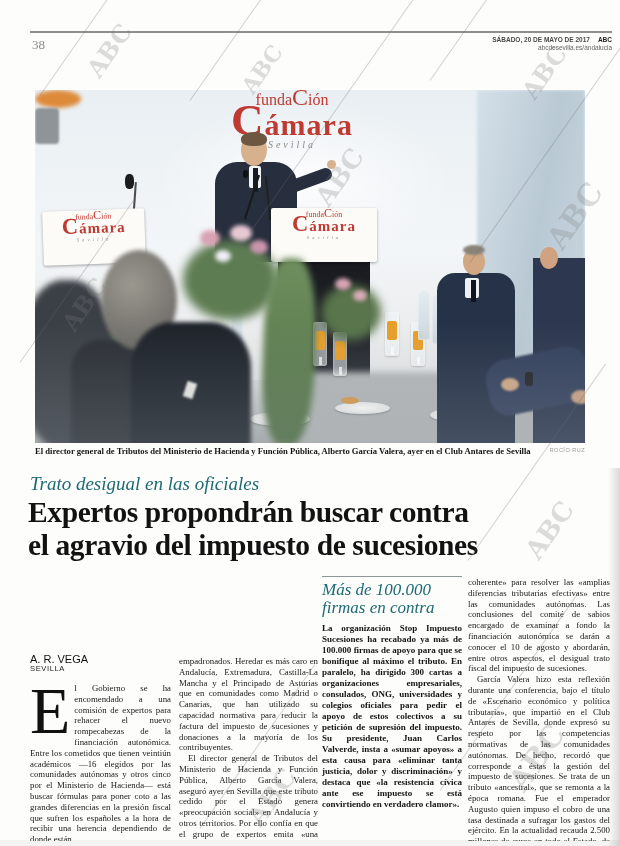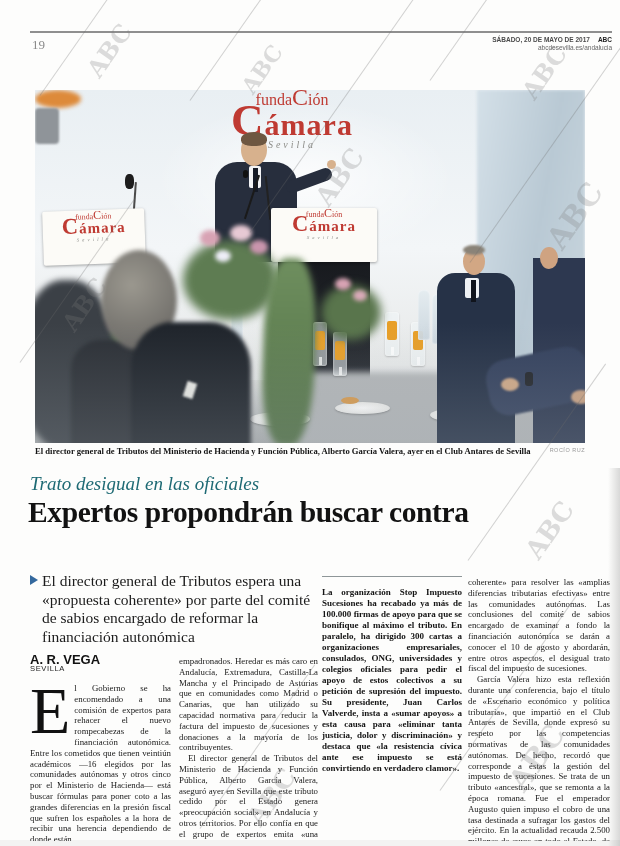--- a/index.html
+++ b/index.html
@@ -118,21 +118,21 @@
 
   
   .kicker{position:absolute;left:30px;top:473px;font-style:italic;font-size:19px;color:#1e6a74;}
   .headline{position:absolute;left:28px;top:496px;width:588px;font-weight:bold;
             font-size:29.5px;line-height:33px;letter-spacing:-.4px;color:#121212;}
   .standfirst{position:absolute;left:30px;top:572px;width:292px;font-size:15.5px;
               line-height:18.5px;color:#1c1c1c;padding-left:12px;}
   .standfirst .arrow{position:absolute;left:0;top:3px;width:0;height:0;
       border-left:8px solid #34699e;border-top:5px solid transparent;border-bottom:5px solid transparent;}
   .byline{position:absolute;left:30px;top:655px;font-family:"Liberation Sans",sans-serif;line-height:9px;}
-  .byline .author{font-size:13px;font-weight:bold;color:#111;}
+  .byline .author{font-size:11px;font-weight:normal;color:#111;}
   .byline .place{font-size:7.6px;letter-spacing:.6px;color:#222;}
 
   .bodycol{position:absolute;font-size:8.8px;line-height:10.8px;text-align:justify;color:#191919;}
   .col1{left:30px;top:683px;width:141px;height:158px;overflow:hidden;}
   .dropcap{float:left;font-size:66px;line-height:52px;padding:2px 4px 0 0;color:#111;}
   .col2{left:179px;top:656px;width:139px;height:186px;overflow:hidden;}
   .col4{left:468px;top:577px;width:142px;height:264px;overflow:hidden;}
   .p-indent{text-indent:9px;}
 
   
@@ -150,21 +150,21 @@
   .edge-right{position:absolute;right:0;top:468px;width:12px;height:378px;z-index:55;
      background:linear-gradient(90deg,rgba(120,120,120,0),rgba(120,120,120,.28));}
   .edge-bottom{position:absolute;left:0;top:840px;width:620px;height:6px;background:rgba(0,0,0,.04);z-index:55;}
 </style>
 </head>
 <body>
 
 <div id="page" data-name="newspaper-page">
 
   <div class="top-rule" data-name="masthead-rule"></div>
-  <div class="page-number" data-name="page-number">19</div>
+  <div class="page-number" data-name="page-number">38</div>
   <div class="mast-right" data-name="masthead-right">
     <div data-name="date-line"><span class="dl" data-name="issue-date">SÁBADO, 20 DE MAYO DE 2017</span><span class="brand" data-name="brand-name">ABC</span></div>
     <div class="url" data-name="site-url">abcdesevilla.es/andalucia</div>
   </div>
 
   <div class="photo" data-name="news-photo">
     <div class="ph ph-glow" data-name="photo-backdrop-glow"></div>
     <div class="ph ph-building" data-name="photo-backdrop-building"></div>
 
     <div class="ph logo bd-logo" data-name="backdrop-fundacion-camara-logo">
@@ -270,44 +270,42 @@
   </div>
 
   <div class="caption-row" data-name="caption-row">
     <div class="caption" data-name="photo-caption">El director general de Tributos del Ministerio de Hacienda y Función Pública, Alberto García Valera, ayer en el Club Antares de Sevilla</div>
     <div class="credit" data-name="photo-credit">ROCÍO RUZ</div>
   </div>
 
   <div class="kicker" data-name="kicker">Trato desigual en las oficiales</div>
   <div class="headline" data-name="headline">
     <div data-name="headline-line1">Expertos propondrán buscar contra</div>
-  </div>
-  <div class="standfirst" data-name="standfirst">
-    <span class="arrow" data-name="arrow-bullet-icon"></span>
-    <span data-name="standfirst-text">El director general de Tributos espera una «propuesta coherente» por parte del comité de sabios encargado de reformar la financiación autonómica</span>
+    <div data-name="headline-line2">el agravio del impuesto de sucesiones</div>
   </div>
 
   <div class="byline" data-name="byline">
     <div class="author" data-name="byline-author">A. R. VEGA</div>
     <div class="place" data-name="byline-place">SEVILLA</div>
   </div>
 
   <div class="bodycol col1" data-name="body-column-1">
     <span class="dropcap" data-name="drop-cap">E</span><span data-name="body-text">l Gobierno se ha encomendado a una comisión de expertos para rehacer el nuevo rompecabezas de la financiación autonómica. Entre los cometidos que tienen veintiún académicos —16 elegidos por las comunidades autónomas y otros cinco por el Ministerio de Hacienda— está buscar fórmulas para poner coto a las grandes diferencias en la presión fiscal que sufren los españoles a la hora de recibir una herencia dependiendo de donde están</span>
   </div>
   <div class="bodycol col2" data-name="body-column-2">
     <div data-name="body-paragraph">empadronados. Heredar es más caro en Andalucía, Extremadura, Castilla-La Mancha y el Principado de Asturias que en comunidades como Madrid o Canarias, que han utilizado su capacidad normativa para reducir la factura del impuesto de sucesiones y donaciones a la mayoría de los contribuyentes.</div>
     <div class="p-indent" data-name="body-paragraph">El director general de Tributos del Ministerio de Hacienda y Función Pública, Alberto García Valera, aseguró ayer en Sevilla que este tributo cedido por el Estado genera «preocupación social» en Andalucía y otros territorios. Por ello confía en que el grupo de expertos emita «una propuesta</div>
   </div>
   <div class="bodycol col4" data-name="body-column-3">
     <div data-name="body-paragraph">coherente» para resolver las «amplias diferencias tributarias efectivas» entre las comunidades autónomas. Las conclusiones del comité de sabios encargado de examinar a fondo la financiación autonómica se darán a conocer el 10 de agosto y abordarán, entre otros aspectos, el desigual trato fiscal del impuesto de sucesiones.</div>
     <div class="p-indent" data-name="body-paragraph">García Valera hizo esta reflexión durante una conferencia, bajo el título de «Escenario económico y política tributaria», que impartió en el Club Antares de Sevilla, donde expresó su respeto por las competencias normativas de las comunidades autónomas. De hecho, recordó que corresponde a éstas la gestión del impuesto de sucesiones. Se trata de un tributo «ancestral», que se remonta a la época romana. Fue el emperador Augusto quien impuso el cobro de una tasa destinada a sufragar los gastos del ejército. En la actualidad recauda 2.500 millones de euros en todo el Estado, de los cuales 400 millones proceden de las</div>
   </div>
 
   <div class="sidebox" data-name="sidebar-box">
+    <div class="box-title" data-name="sidebar-box-title">Más de 100.000 firmas en contra</div>
     <div class="box-body" data-name="sidebar-box-body">La organización Stop Impuesto Sucesiones ha recabado ya más de 100.000 firmas de apoyo para que se bonifique al máximo el tributo. En paralelo, ha dirigido 300 cartas a organizaciones empresariales, consulados, ONG, universidades y colegios oficiales para pedir el apoyo de estos colectivos a su petición de supresión del impuesto. Su presidente, Juan Carlos Valverde, insta a «sumar apoyos» a esta causa para «eliminar tanta justicia, dolor y discriminación» y destaca que «la resistencia cívica ante ese impuesto se está convirtiendo en verdadero clamor».</div>
   </div>
 
   <div class="wm wm-t" style="left:80px;top:36px;font-size:24px;" data-name="abc-watermark">ABC</div>
   <div class="wm wm-t" style="left:235px;top:56px;font-size:22px;" data-name="abc-watermark">ABC</div>
   <div class="wm wm-t" style="left:515px;top:58px;font-size:24px;" data-name="abc-watermark">ABC</div>
   <div class="wm wm-t" style="left:538px;top:198px;font-size:30px;" data-name="abc-watermark">ABC</div>
   <div class="wm wm-t" style="left:308px;top:162px;font-size:26px;" data-name="abc-watermark">ABC</div>
   <div class="wm wm-t" style="left:55px;top:290px;font-size:24px;" data-name="abc-watermark">ABC</div>
   <div class="wm wm-t" style="left:518px;top:515px;font-size:26px;" data-name="abc-watermark">ABC</div>

